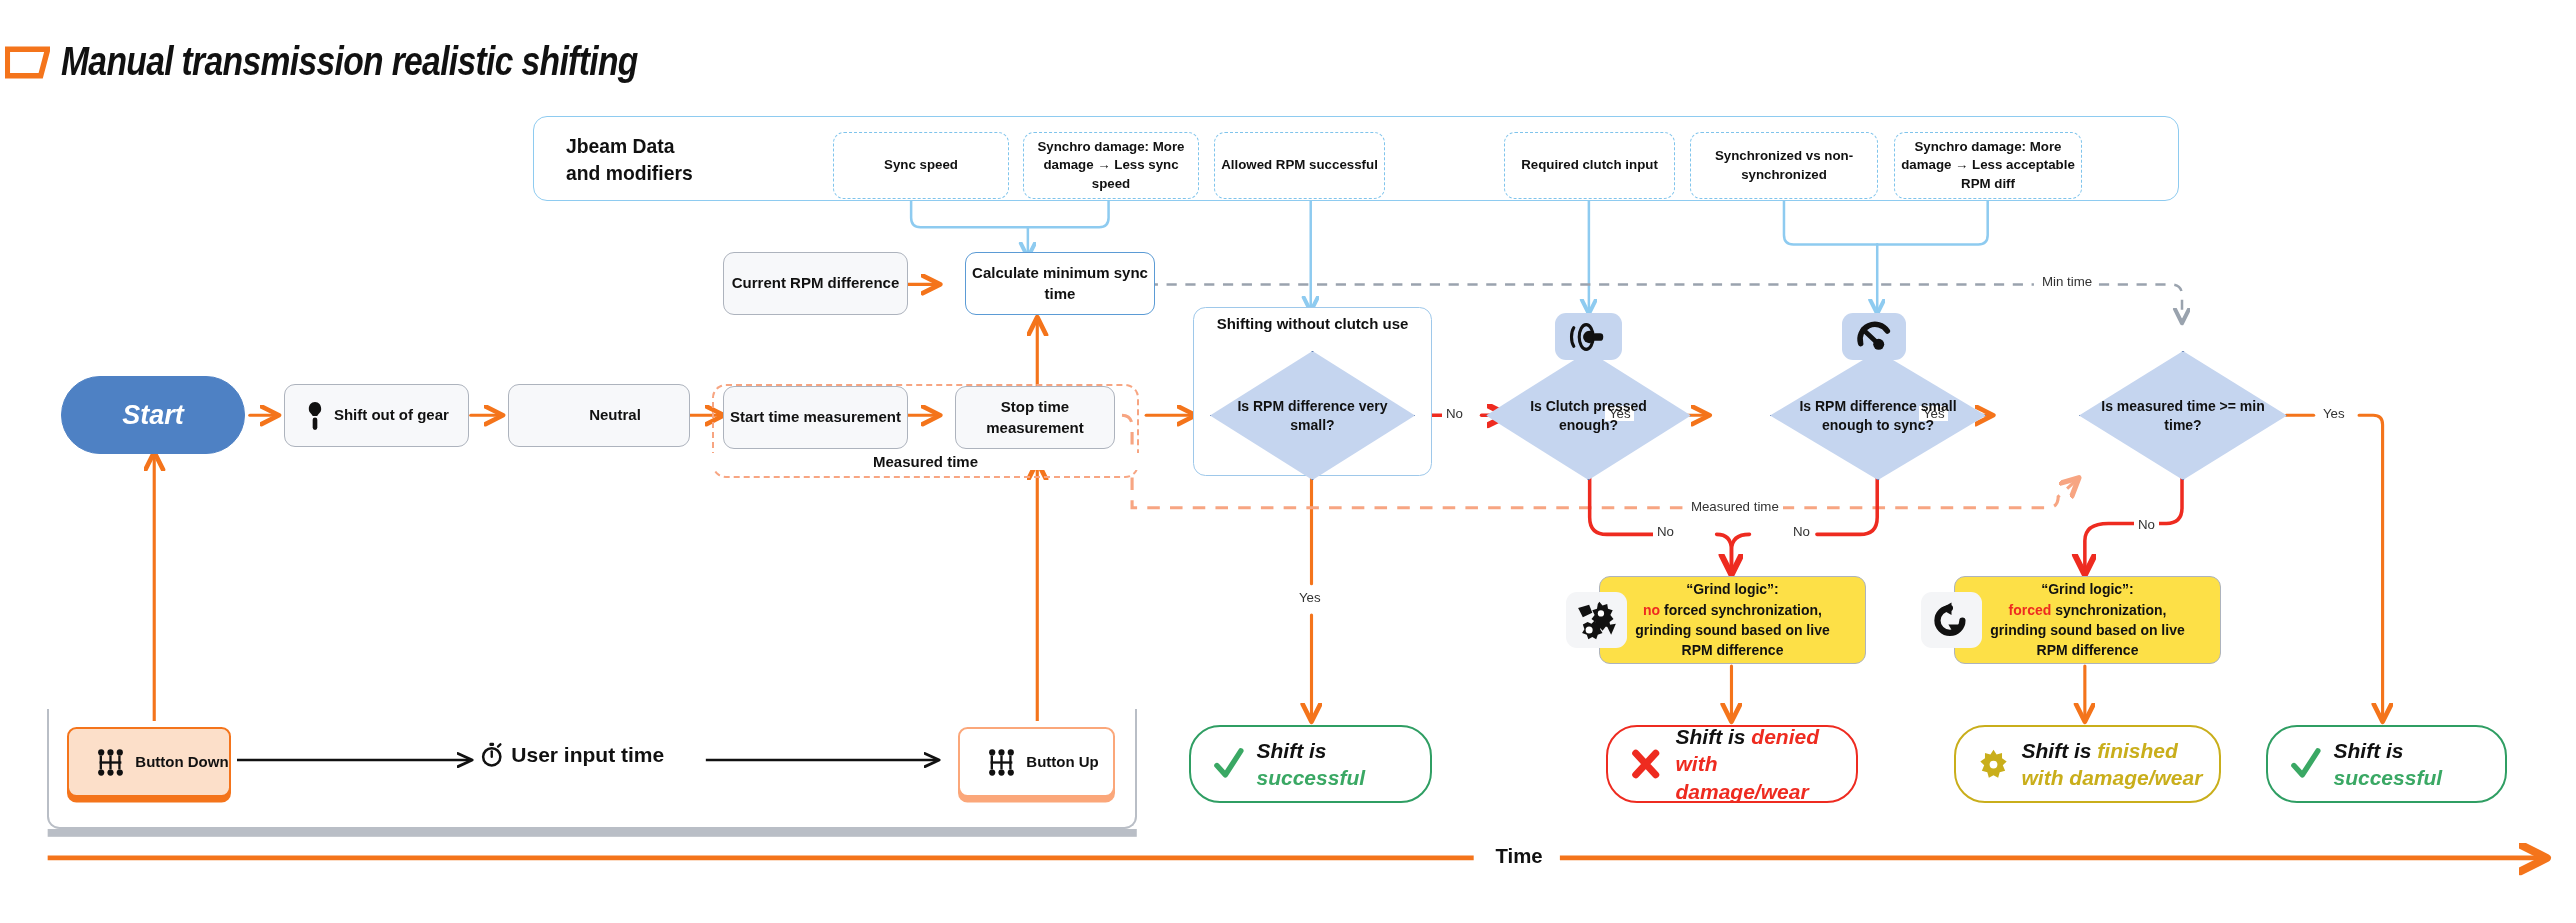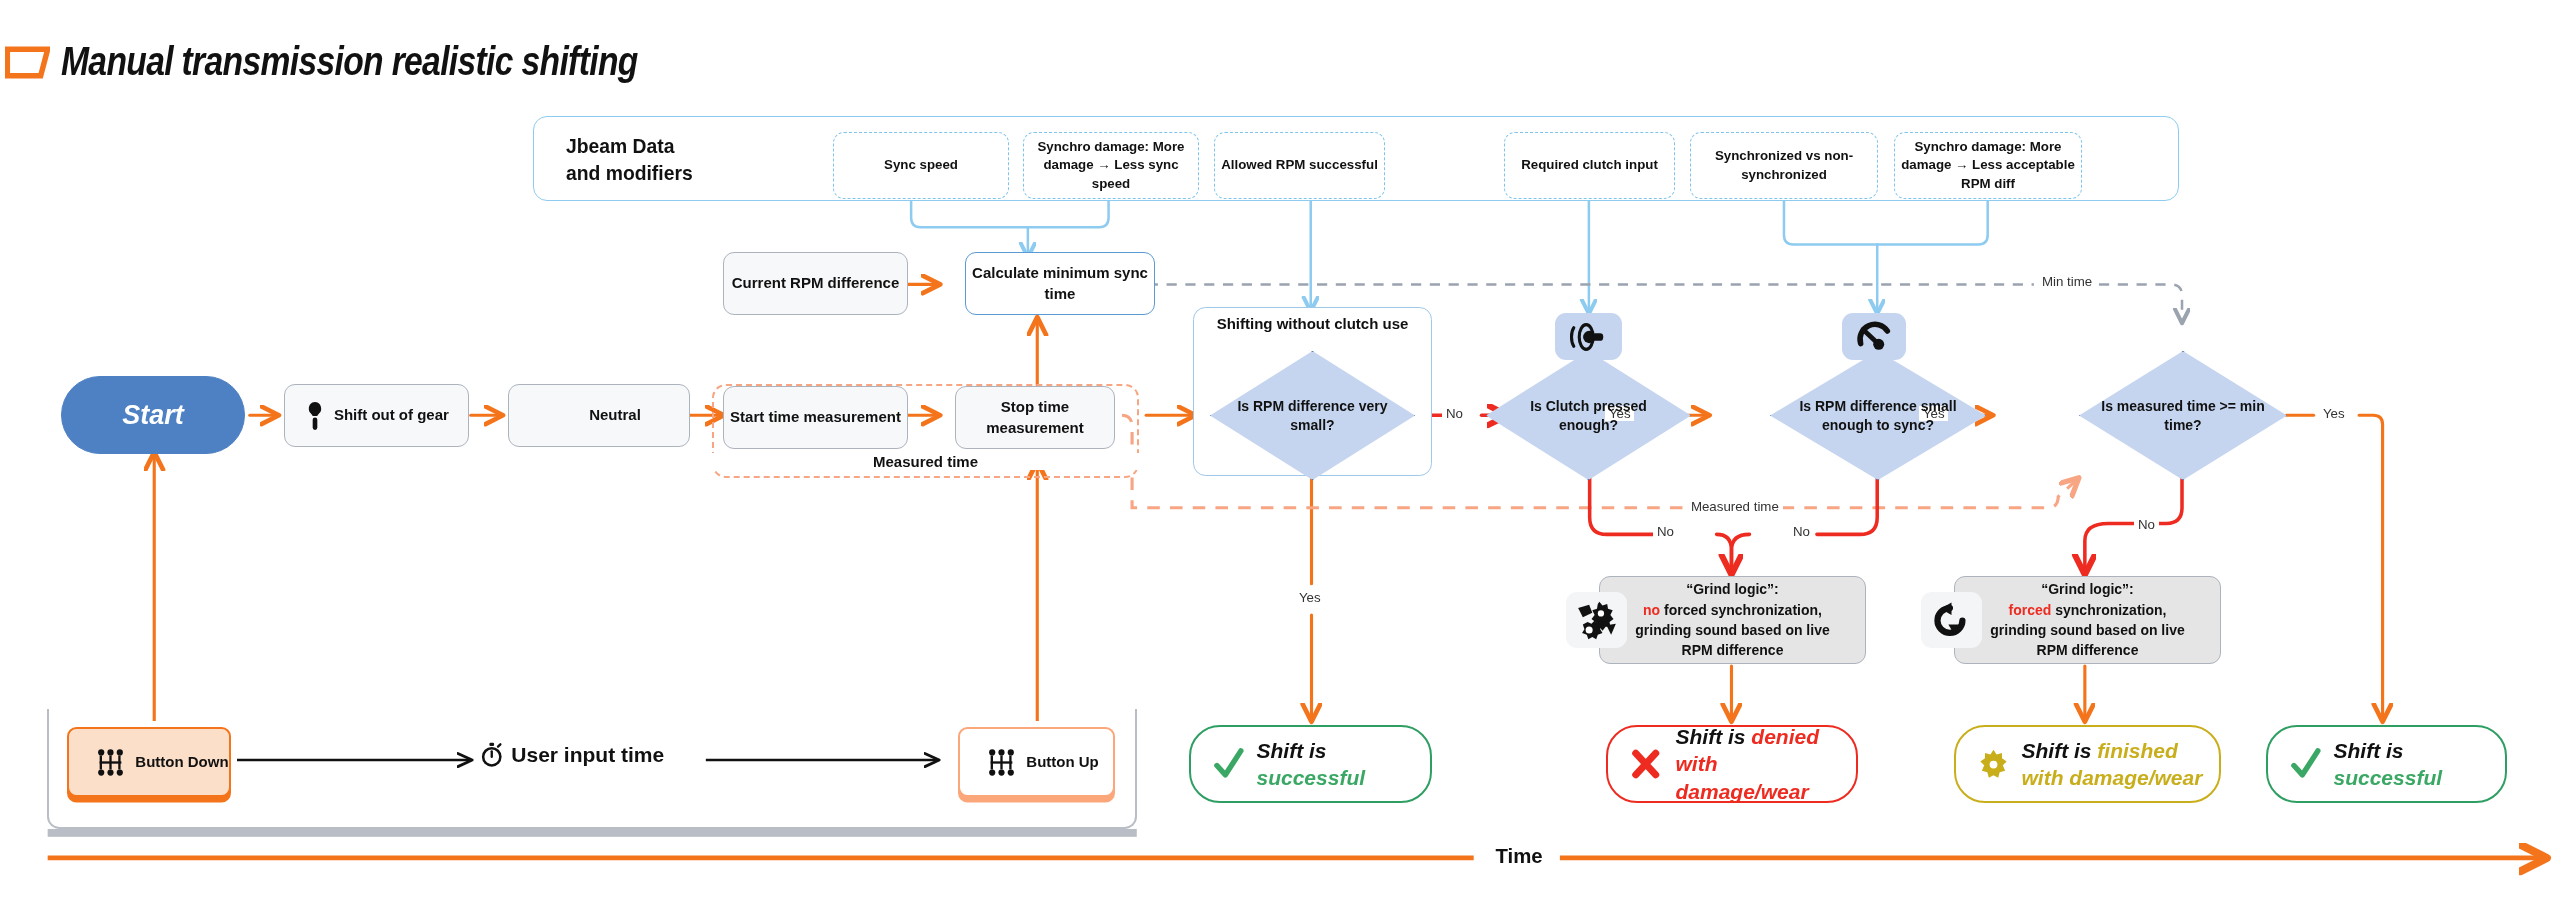--- a/index.html
+++ b/index.html
@@ -73,21 +73,21 @@
   }
   .pill .txt { font-size:21px; font-weight:bold; font-style:italic; line-height:1.3; }
   .pill.green { border-color:#2f9e63; }
   .pill.red    { border-color:#ee2b20; }
   .pill.yellow { border-color:#c9ae1b; }
   .c-green { color:#3aa864; }
   .c-red   { color:#ee2b20; }
   .c-yellow{ color:#c9ae1b; }
 
   .grind-box {
-    background:#e5e5e5; border:1.6px solid #adb3bd; border-radius:11px;
+    background:#fde047; border:1.6px solid #adb3bd; border-radius:11px;
     display:flex; align-items:center; justify-content:center;
     font-size:14px; line-height:1.45; font-weight:bold; text-align:center;
   }
   .grind-icon {
     position:absolute; left:-34px; top:50%; transform:translateY(-50%);
     width:61px; height:56px; background:#f4f5f7; border-radius:11px;
     display:flex; align-items:center; justify-content:center; z-index:5;
   }
 
   

